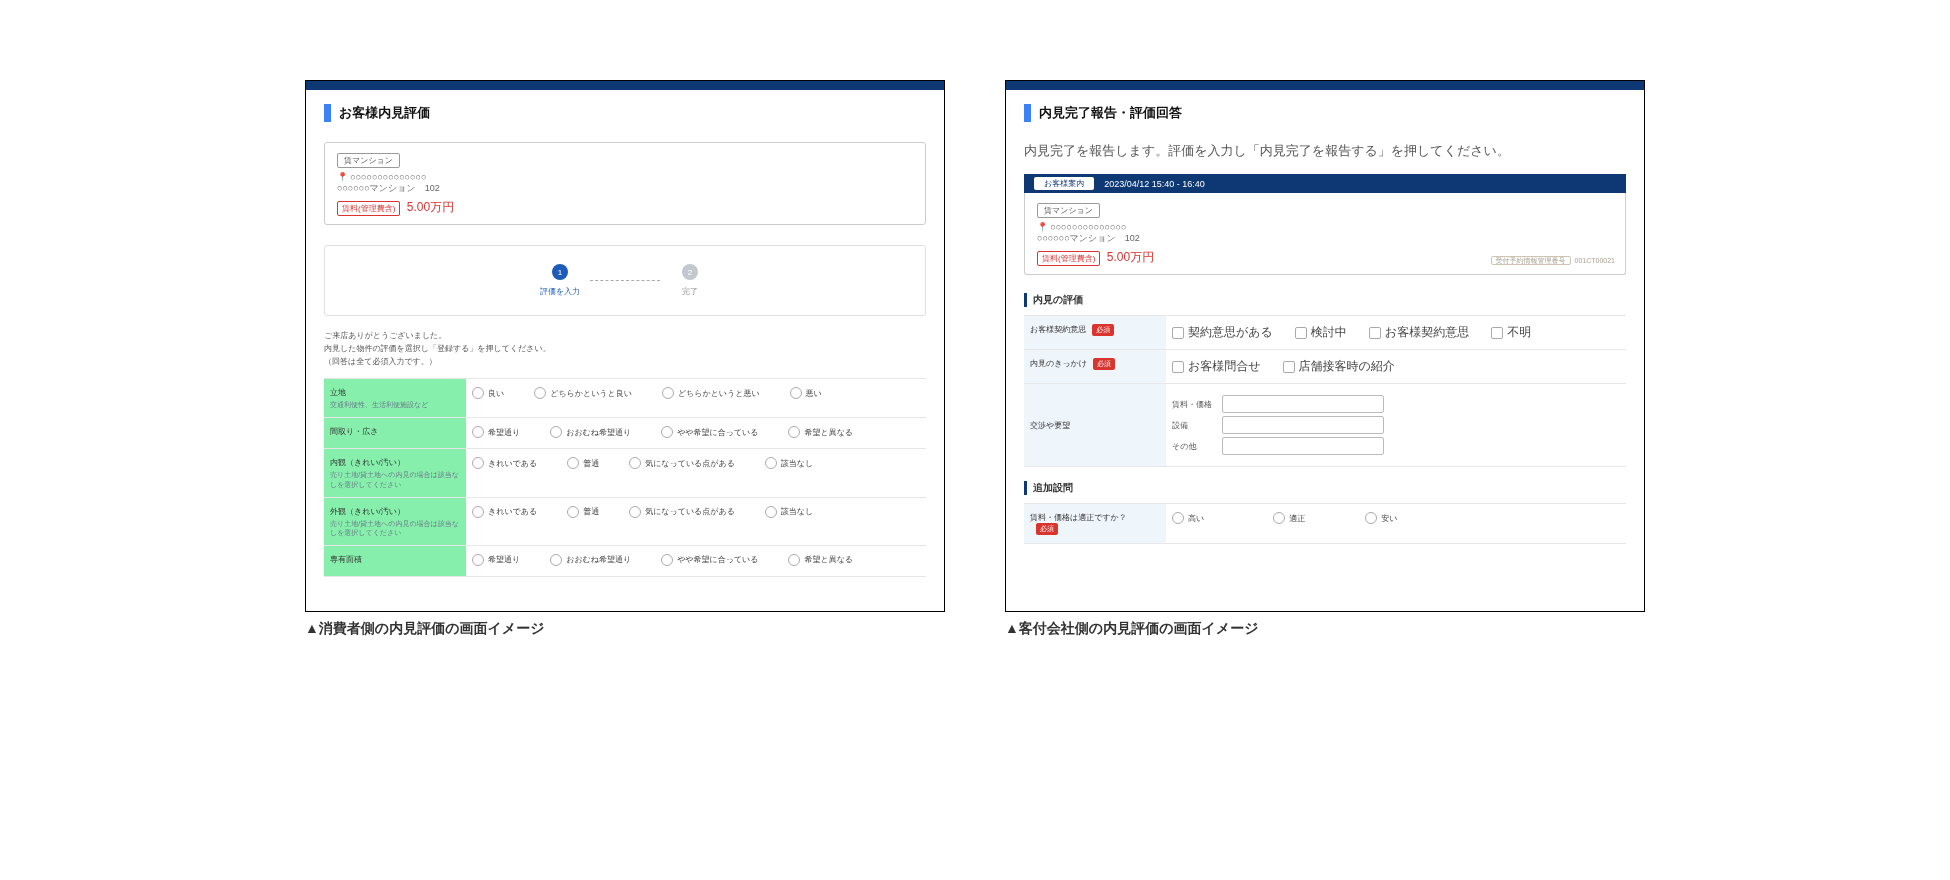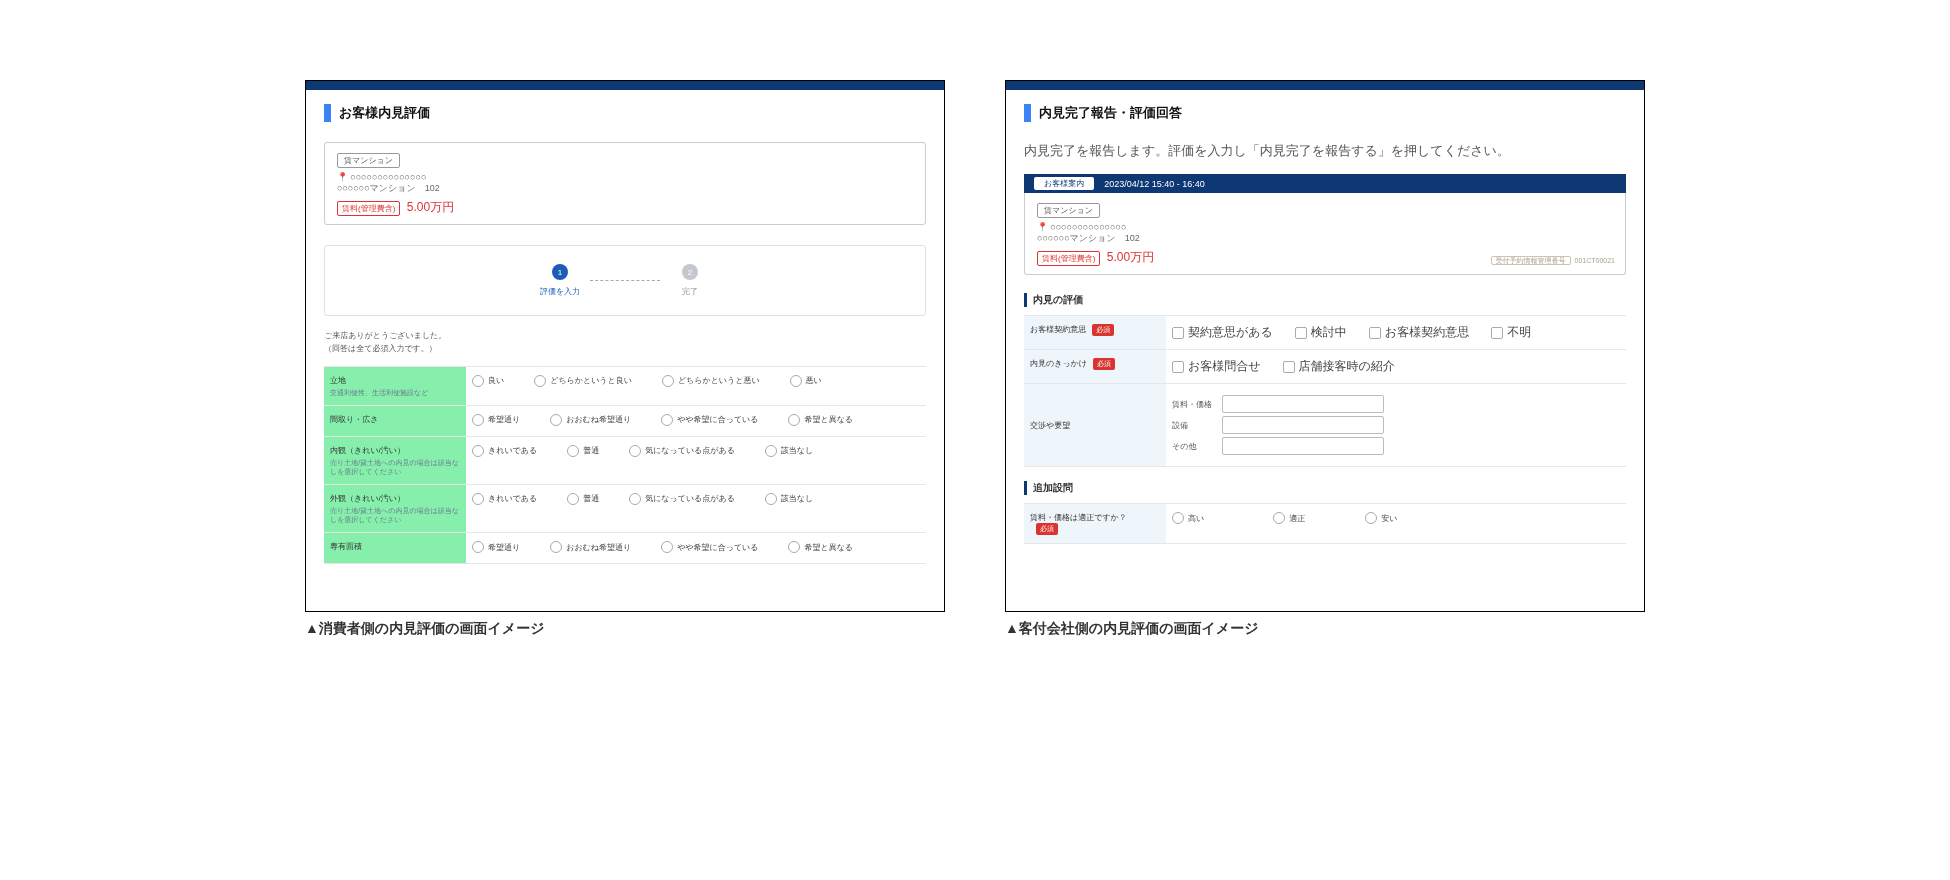--- a/index.html
+++ b/index.html
@@ -83,20 +83,21 @@
             <div class="step-line"></div>
             <div class="step-col">
               <div class="step-dot step-idle">2</div>
               <div class="step-label idle">完了</div>
             </div>
           </div>
         </div>
 
         <div class="intro">
           <div>ご来店ありがとうございました。</div>
+          <div>内見した物件の評価を選択し「登録する」を押してください。</div>
           <div>（回答は全て必須入力です。）</div>
         </div>
 
         <table class="form-table">
           <tbody>
               <tr>
             <td class="th-cell">
                   <span class="th-main">立地</span>
                   <span class="th-sub">交通利便性、生活利便施設など</span>
                 </td>

